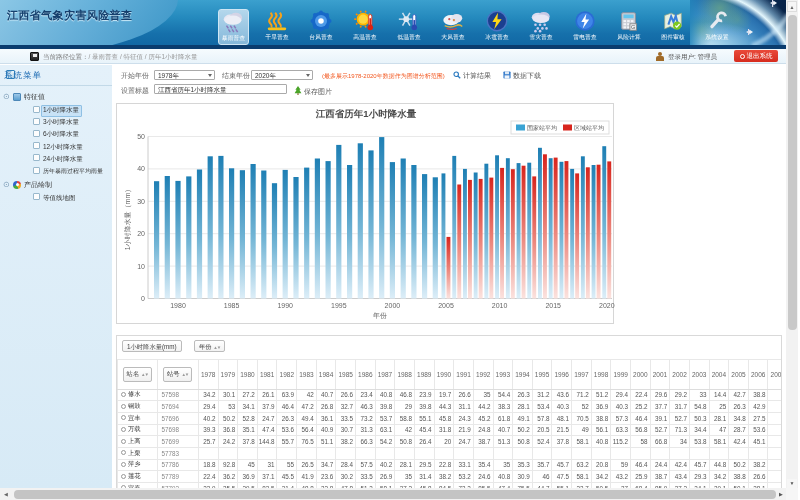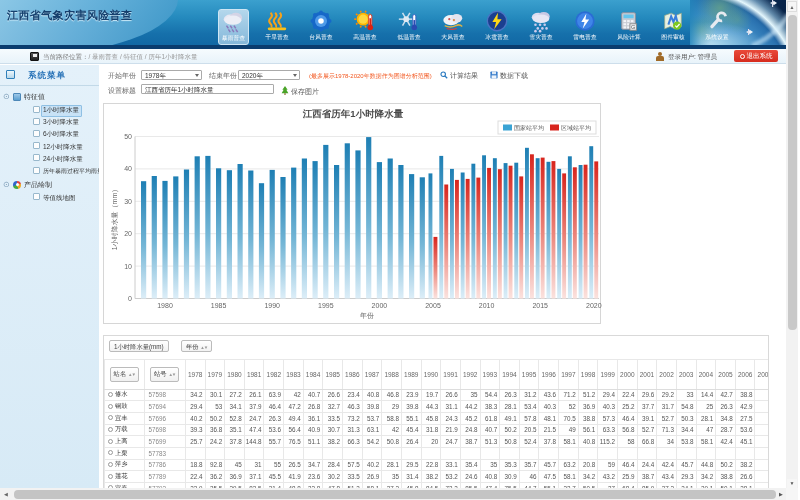--- a/index.html
+++ b/index.html
@@ -18,32 +18,32 @@
 #crumb .ic{position:absolute;left:30px;top:3px;width:9px;height:9px;background:linear-gradient(#555,#222);border:1px solid #111;border-radius:1px}
 #crumb .ic:after{content:"";position:absolute;left:1.5px;top:1.5px;width:4px;height:3px;background:#eee}
 #crumb .bc{position:absolute;left:43px;top:4px;white-space:nowrap}
 #crumb .usr{position:absolute;left:668px;top:4px;color:#555}
 #uic{position:absolute;left:656px;top:3px;width:8px;height:9px}
 #uic:before{content:"";position:absolute;left:2px;top:0;width:4px;height:4px;border-radius:50%;background:#a06a28}
 #uic:after{content:"";position:absolute;left:0;top:4.5px;width:8px;height:4.5px;border-radius:2px 2px 0 0;background:#a06a28}
 #exitbtn{position:absolute;left:734px;top:1.5px;width:44px;height:12px;background:linear-gradient(#e94a3a,#d62c1e);border-radius:2px;color:#fff;font-size:6.5px;text-align:center;line-height:12px}
 #sidebar{position:absolute;left:0px;top:64.5px;width:113px;height:424px;background:linear-gradient(#e4f1fa,#d7eaf6);border-right:1px solid #b9d3e4}
 #sbhead .sq{position:absolute;left:6px;top:5px;width:9px;height:9px;border:1.5px solid #3080ba;background:linear-gradient(#eef7fc,#b6d7ea);border-radius:1px}
-#sbhead .tt{position:absolute;left:28px;top:5px;font-size:8.5px;font-weight:bold;color:#2a74b8;letter-spacing:1px}
+#sbhead .tt{position:absolute;left:4px;top:5px;font-size:8.5px;font-weight:normal;color:#2a74b8;letter-spacing:1px}
 #sbhead{position:absolute;left:0;top:64.5px;width:112px;height:21px;border-bottom:1px solid #c2d9e8}
 .troot{position:absolute;left:0;height:12px;font-size:7px;color:#333;white-space:nowrap}
 .troot .exp{position:absolute;left:3px;top:0.5px;font-size:8px;color:#7a9ab5;line-height:10px}
 .troot .gicon{position:absolute;left:13px;top:1.5px;width:8px;height:8px;background:linear-gradient(#9ec8e8,#5b9fd0);border:1px solid #4d88b8;border-radius:1px}
 .troot .picon{position:absolute;left:13px;top:1.5px;width:8px;height:8px;border-radius:50%;background:conic-gradient(#e04444 0 20%,#eeaa22 20% 45%,#44aa44 45% 70%,#3366cc 70% 100%);box-shadow:inset 0 0 0 1.2px #fff0}
 .troot .rtxt{position:absolute;left:24px;top:1px}
 .tleaf{position:absolute;left:0;height:12px;font-size:6.5px;color:#333;white-space:nowrap}
 .tleaf .cb{position:absolute;left:33px;top:1px;width:7px;height:7px;background:#fdfdfd;border:1px solid #98b8cc;border-radius:1px}
 .tleaf .ltxt{position:absolute;left:43px;top:1.5px}
 .tleaf .ltxt.hl{background:#c8e2f6;border:1px solid #8fc0e4;padding:0 2px 1px 1px;margin:-1px 0 0 -2px;border-radius:1px}
-#main{position:absolute;left:99px;top:64.5px;width:673px;height:424px;background:#fff}
+#main{position:absolute;left:112px;top:64.5px;width:673px;height:424px;background:#fff}
 .lb{position:absolute;font-size:7px;color:#666}
 .selbox{position:absolute;height:10px;background:#fff;border:1px solid #aaa;border-radius:1px;font-size:6.5px;color:#333;padding:1px 0 0 3px}
 .selbox .ar{position:absolute;right:2px;top:3px;width:0;height:0;border:2.5px solid transparent;border-top:3.5px solid #666}
 .txtbox{position:absolute;height:10px;background:#fff;border:1px solid #aaa;border-radius:1px;font-size:6.5px;color:#333;padding:1px 0 0 3px}
 .rednote{position:absolute;font-size:6px;color:#f2571f;white-space:nowrap}
 .toollink{position:absolute;font-size:7px;color:#555;white-space:nowrap}
 #chartpanel{position:absolute;left:4px;top:38.5px;width:498px;height:221px;background:#fff;border:1px solid #d6d6d6}
 #tablewrap{position:absolute;left:4px;top:270.5px;width:666px;height:153px;background:#fff;border:1px solid #d9d9d9;border-bottom:none;overflow:hidden}
 .fbox1{position:absolute;left:5px;top:4px;height:12px;border:1px solid #bbb;border-radius:2px;background:linear-gradient(#fff,#f2f2f2);font-size:6.3px;color:#444;padding:2px 4px 0 4px}
 #dtable{position:absolute;left:0px;top:22.5px;border-collapse:collapse;table-layout:fixed;width:670.4px}

